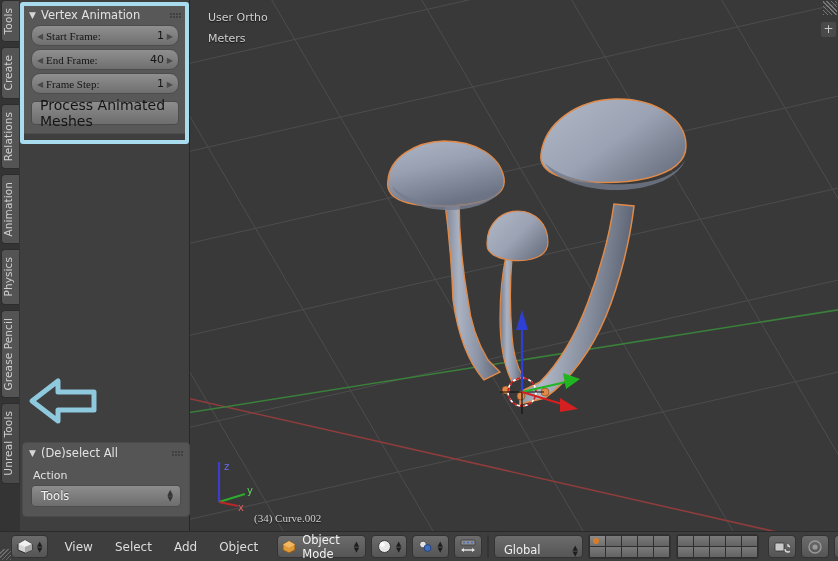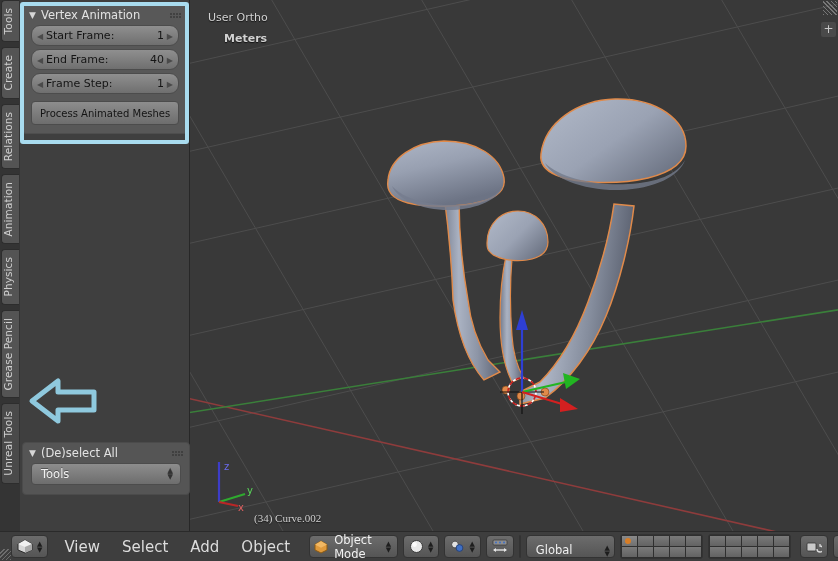--- a/index.html
+++ b/index.html
@@ -32,21 +32,21 @@
 
   .vp-text {
     position: absolute;
     color: #d2d2d2;
     font-size: 11px;
     font-family: "DejaVu Sans", sans-serif;
     text-shadow: 0 1px 1px rgba(0,0,0,.7);
     white-space: nowrap;
   }
   #vp-userortho { left: 208px; top: 11px; }
-  #vp-units     { left: 224px; top: 32px; font-weight: bold; }
+  #vp-units     { left: 208px; top: 32px; }
   #vp-objname   { left: 254px; top: 512px; font-family: Liberation Serif, serif; }
 
   
   #vp-pulltab {
     position: absolute; right: 2px; top: 22px;
     width: 15px; height: 15px;
     background: #4a4a4a;
     border-radius: 2px;
     color: #c9c9c9;
     font-size: 12px; line-height: 14px; text-align: center;
@@ -140,39 +140,39 @@
     display: flex; align-items: center;
     height: 19px;
     margin: 0 8px 3px 8px;
     background: linear-gradient(#8f8f8f, #6f6f6f);
     border: 1px solid #4c4c4c;
     border-radius: 9px;
     color: #151515;
     font-size: 11px;
     cursor: pointer;
   }
-  .numfield .lbl { margin-left: 14px; }
+  .numfield .lbl { margin-left: 14px; font-family: Liberation Serif, serif; }
   .numfield .val { margin-left: auto; margin-right: 14px; }
   .numfield .arr-l, .numfield .arr-r {
     position: absolute; top: 50%; transform: translateY(-50%);
     font-size: 8px; color: #4a4a4a;
   }
   .numfield .arr-l { left: 5px; }
   .numfield .arr-r { right: 5px; }
 
   .opbutton {
     height: 22px;
     margin: 7px 8px 1px 8px;
     background: linear-gradient(#8d8d8d, #6d6d6d);
     border: 1px solid #4c4c4c;
     border-radius: 4px;
     display: flex; align-items: center;
     padding-left: 8px;
     color: #141414;
-    font-size: 10px;
+    font-size: 14px;
     cursor: pointer;
   }
 
   .sublabel {
     margin: 6px 0 3px 10px;
     font-size: 11px;
     color: #e0e0e0;
   }
   .dropdown {
     position: relative;
@@ -235,21 +235,21 @@
     height: 21px;
     background: linear-gradient(#6c6c6c, #555);
     border: 1px solid #333;
     border-radius: 4px;
     padding: 0 5px;
     margin-right: 5px;
     cursor: pointer;
   }
   .hmenu {
     color: #dcdcdc;
-    font-size: 15px;
+    font-size: 12px;
     padding: 0 11px;
     cursor: pointer;
     line-height: 30px;
   }
   .spin {
     display: flex; flex-direction: column;
     line-height: 6px; font-size: 7px; color: #1d1d1d;
     margin-left: 4px;
   }
   .mode-btn {
@@ -531,20 +531,21 @@
               <i></i>
               <i></i>
               <i></i>
               <i></i>
               <i></i>
               <i></i>
               <i></i>
               <i></i>
             </span>
         </div>
+        <div class="sublabel">Action</div>
         <div class="dropdown">
           <span>Tools</span>
           <span class="dd-arrows">
               <span>▲</span>
               <span>▼</span>
             </span>
         </div>
       </div>
 
     </div>

